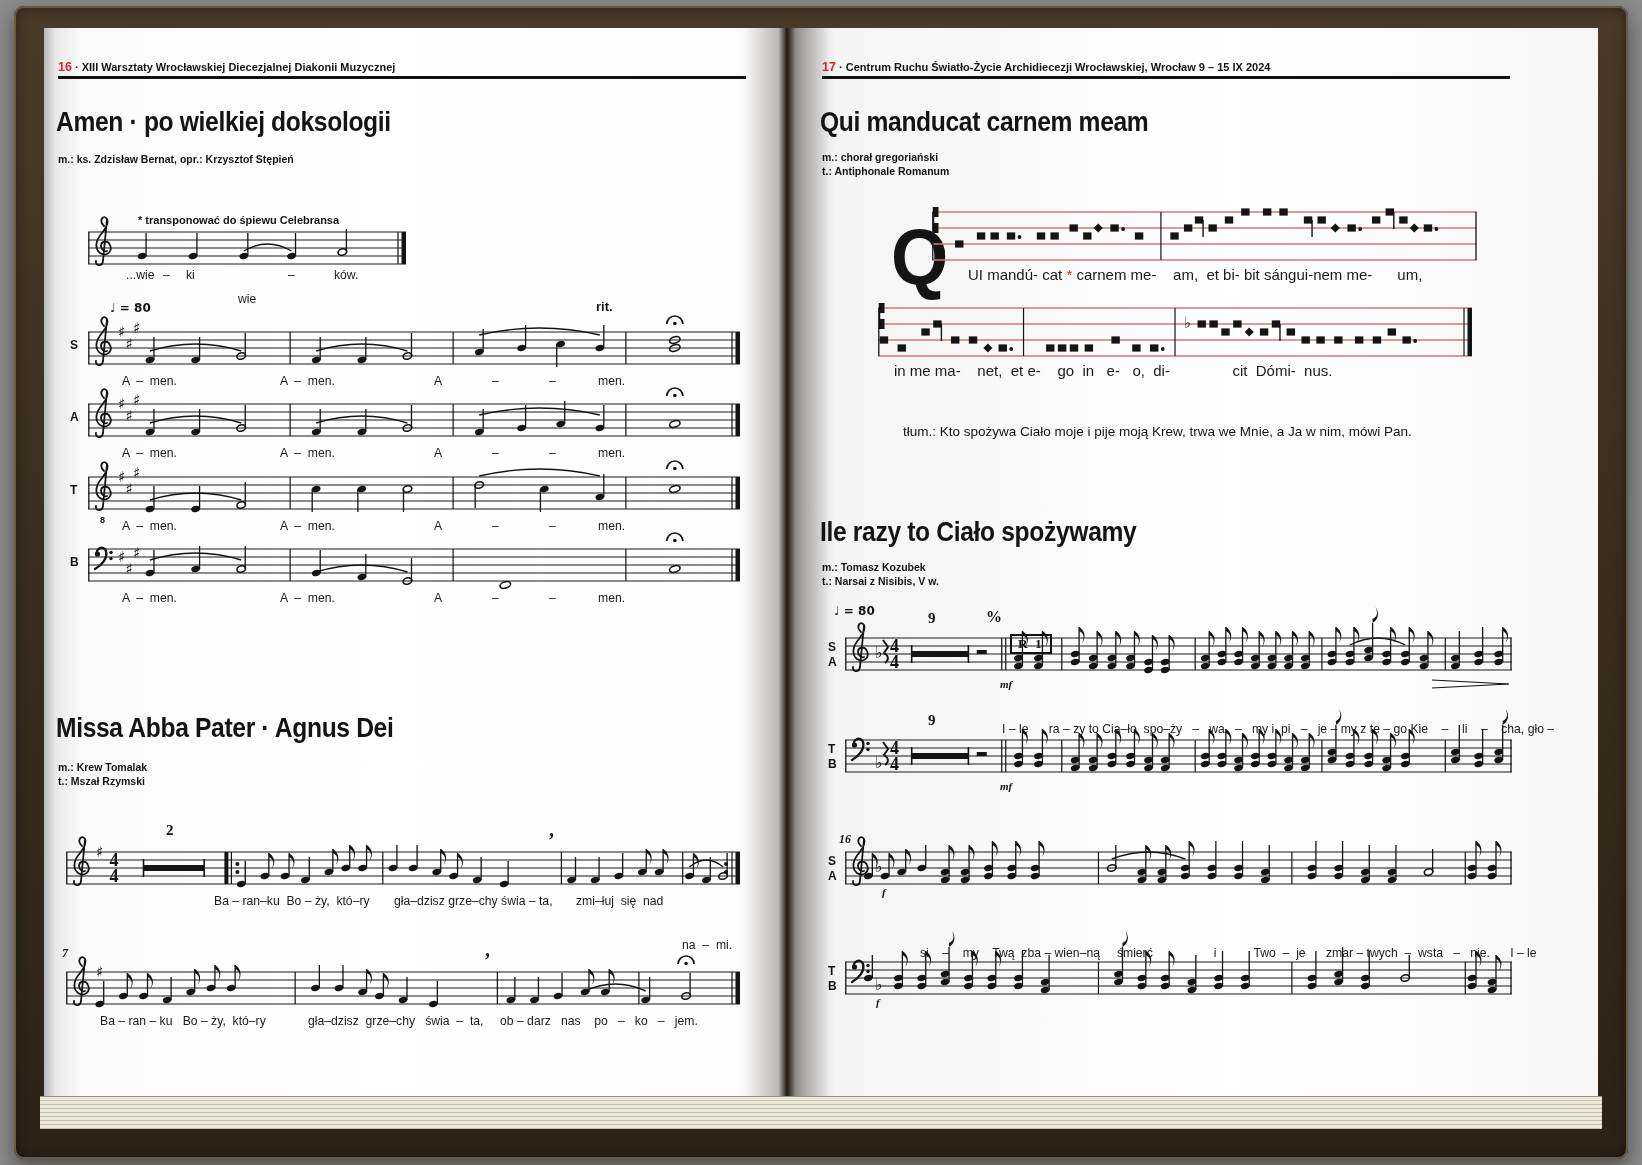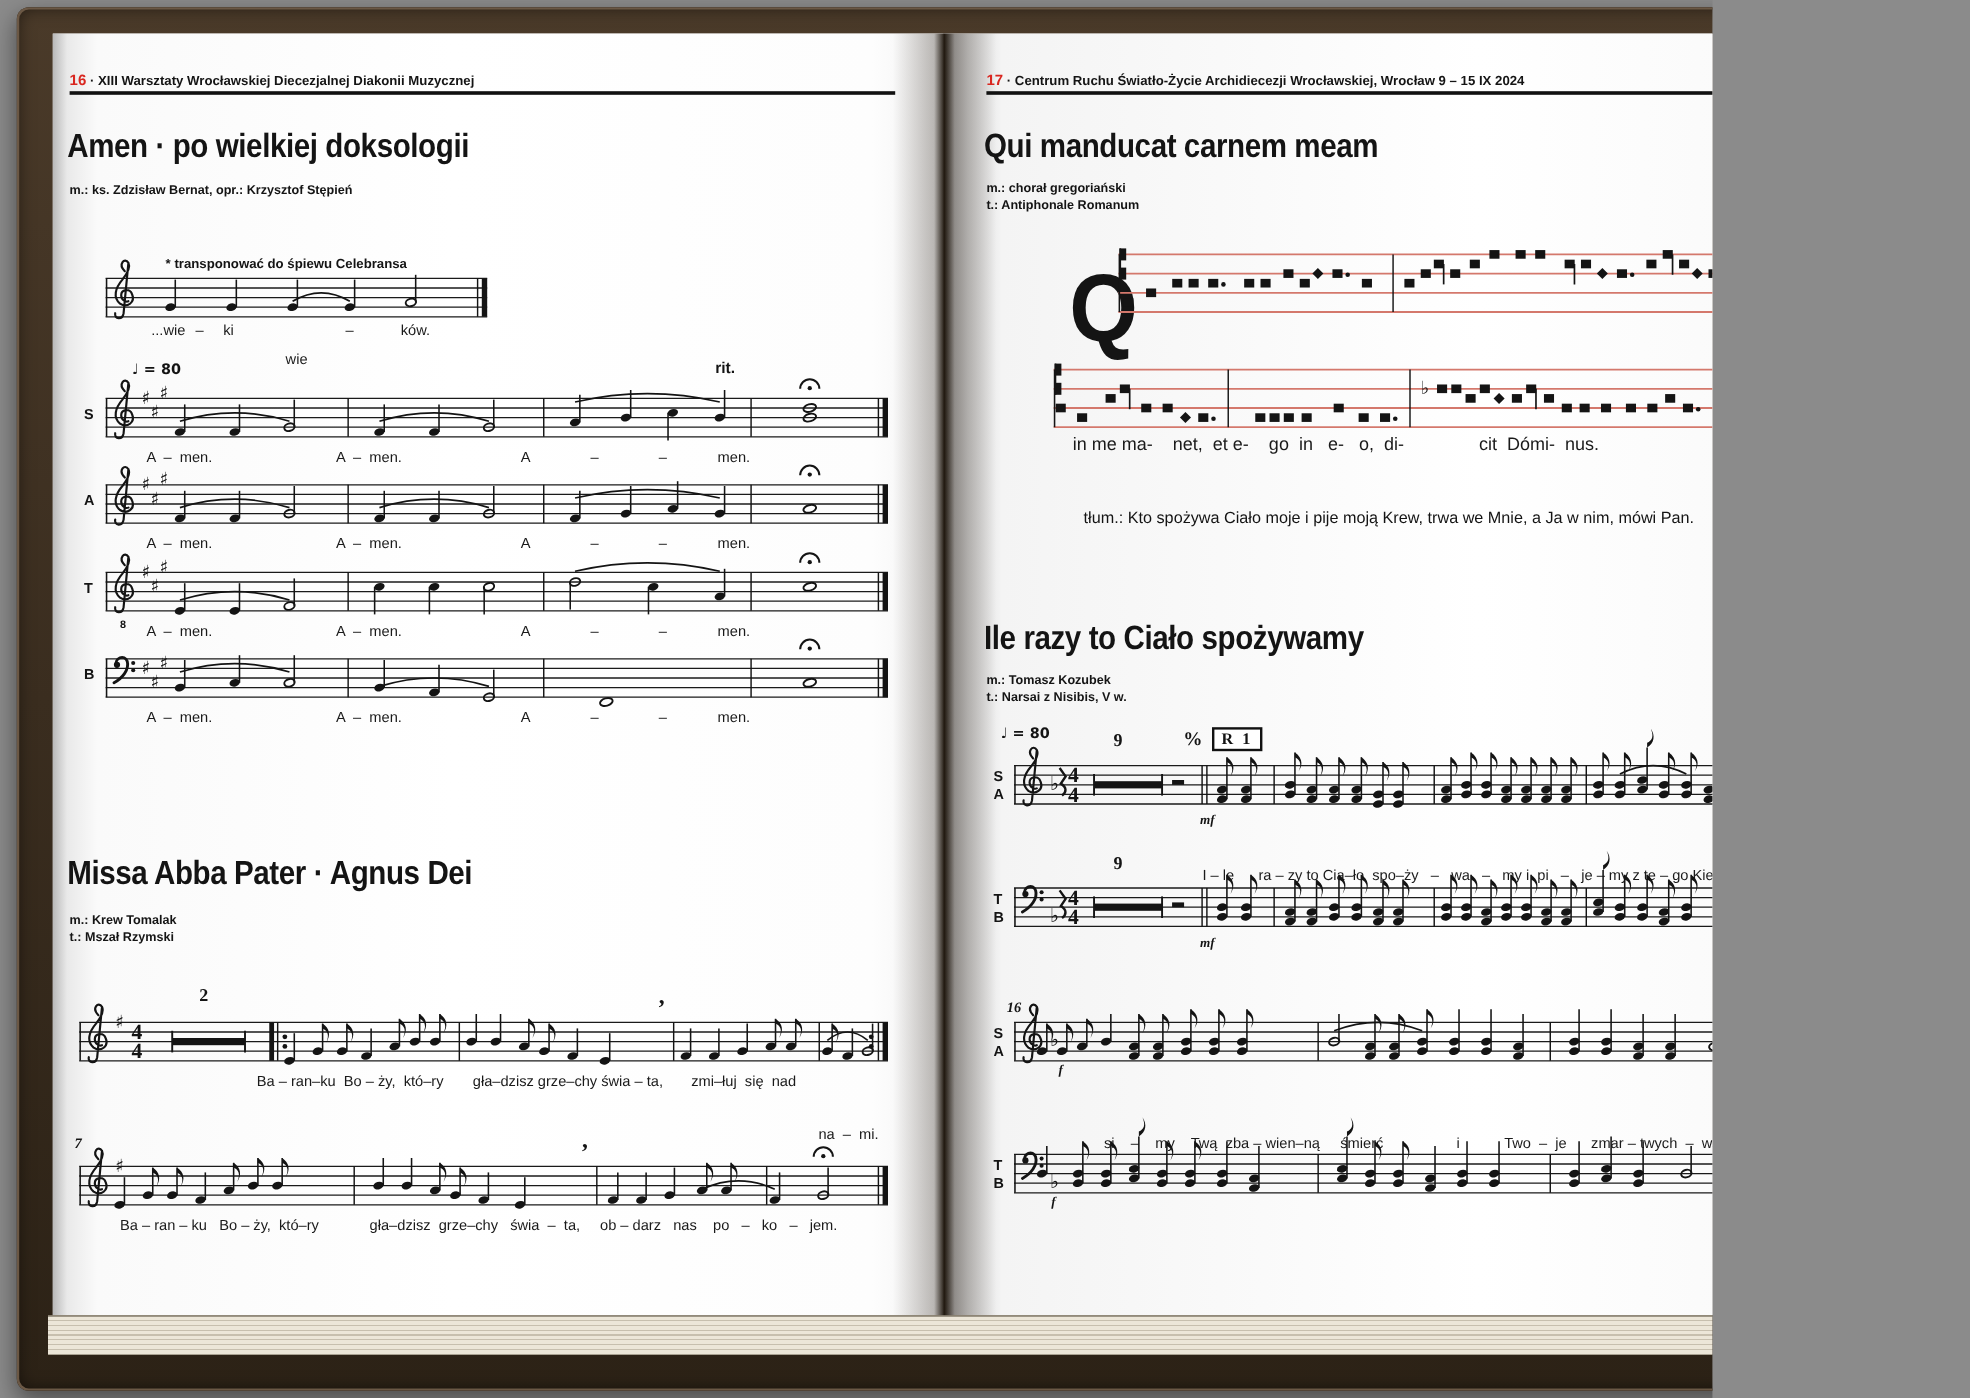--- a/index.html
+++ b/index.html
@@ -1,16 +1,16 @@
 <!DOCTYPE html>
 <html><head>
 <meta charset="utf-8">
 <style>
   html,body{margin:0;padding:0;background:#8b8b8b;}
-  .canvas{position:relative;width:1427px;height:1165px;background:#8b8b8b;overflow:hidden;
+  .canvas{position:relative;width:1642px;height:1165px;background:#8b8b8b;overflow:hidden;
           font-family:"Liberation Sans",sans-serif;color:#141414;}
   .book{position:absolute;left:14px;top:6px;width:1614px;height:1153px;border-radius:10px;
         background:linear-gradient(180deg,#4a3a29 0%,#3a2d1f 50%,#2c2216 100%);
         box-shadow:inset 0 0 0 2px #6b5845, inset 0 0 14px rgba(0,0,0,.6), 0 8px 20px rgba(0,0,0,.45);}
   .pages{position:absolute;left:44px;top:28px;width:1554px;height:1068px;background:#fff;}
   .page-left{position:absolute;left:44px;top:28px;width:742px;height:1068px;
         background:linear-gradient(90deg,#b9b9b9 0%,#e9e9e9 1.6%,#fafafa 5%,#ffffff 45%,#fdfdfd 92%,#f1f1f1 100%);}
   .page-right{position:absolute;left:786px;top:28px;width:812px;height:1068px;
         background:linear-gradient(90deg,#ababab 0%,#d6d6d6 2.5%,#f4f4f4 6%,#ffffff 55%,#f7f7f7 100%);}
   .gutter{position:absolute;left:744px;top:28px;width:86px;height:1068px;pointer-events:none;
@@ -130,30 +130,31 @@
   </div>
 
   <div class="hdr" style="left:822px;top:60px;"><span class="num">17</span><span> <span>·</span> </span><span>Centrum Ruchu Światło-Życie Archidiecezji Wrocławskiej, Wrocław 9 – 15 IX 2024</span></div>
   <div class="rule" style="left:822px;top:76px;width:688px;"></div>
 
   <div class="title" style="left:820px;top:106px;">Qui manducat carnem meam</div>
   <div class="credit" style="left:822px;top:150px;">m.: chorał gregoriański</div>
   <div class="credit" style="left:822px;top:164px;text-align:center;">t.: Antiphonale Romanum</div>
 
   <div class="dropcap" style="left:891px;top:222px;">Q</div>
+  <div class="chant-text" style="left:968px;top:266px;"><span>UI mandú- cat </span><span class="star">*</span><span> carnem me-    am,  et bi- bit sángui-nem me-      um,</span></div>
   <div class="chant-text" style="left:894px;top:362px;">in me ma-    net,  et e-    go  in   e-   o,  di-               cit  Dómi-  nus.</div>
   <div class="trans" style="left:903px;top:424px;">tłum.: Kto spożywa Ciało moje i pije moją Krew, trwa we Mnie, a Ja w nim, mówi Pan.</div>
 
   <div class="title" style="left:820px;top:516px;">Ile razy to Ciało spożywamy</div>
   <div class="credit" style="left:822px;top:560px;">m.: Tomasz Kozubek</div>
   <div class="credit" style="left:822px;top:574px;">t.: Narsai z Nisibis, V w.</div>
 
   <div class="tempo" style="left:834px;top:604px;">♩ = 80</div>
   <div class="segno" style="left:986px;top:608px;">%</div>
-  <div class="rehbox" style="left:1010px;top:606px;">R 1</div>
+  <div class="rehbox" style="left:1010px;top:634px;">R 1</div>
   <div class="mnum" style="left:928px;top:610px;">9</div>
   <div class="mnum" style="left:928px;top:712px;">9</div>
   <div class="mnum-it" style="left:839px;top:832px;">16</div>
 
   <div class="vlabel" style="left:828px;top:640px;">S</div>
   <div class="vlabel" style="left:828px;top:655px;">A</div>
   <div class="vlabel" style="left:828px;top:742px;">T</div>
   <div class="vlabel" style="left:828px;top:757px;">B</div>
   <div class="vlabel" style="left:828px;top:854px;">S</div>
   <div class="vlabel" style="left:828px;top:869px;">A</div>

